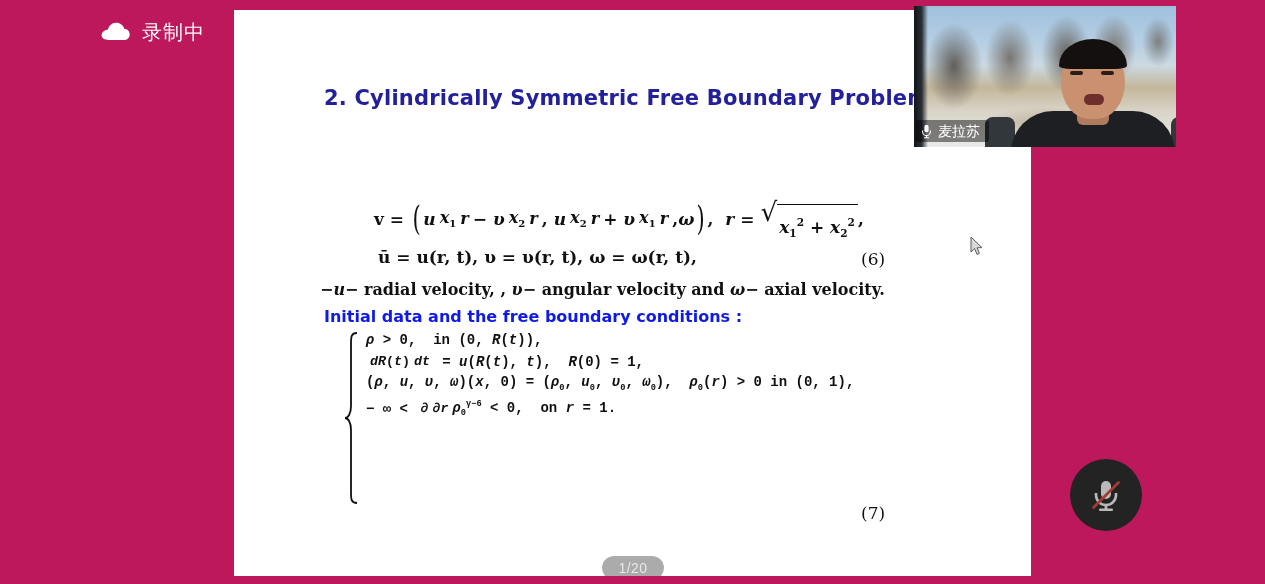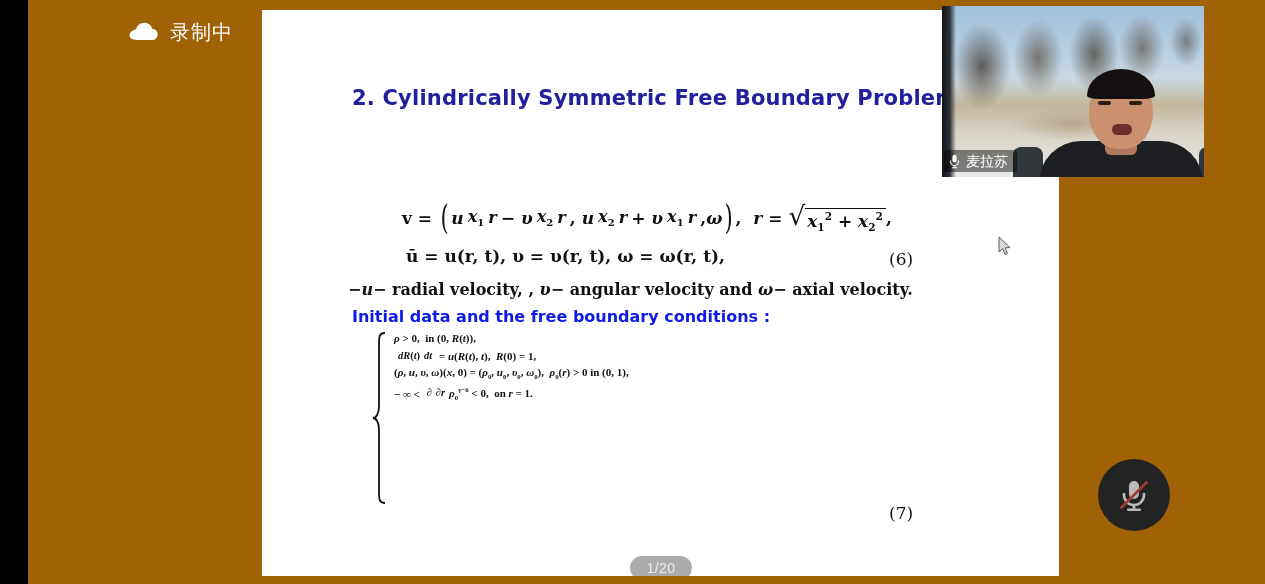--- a/index.html
+++ b/index.html
@@ -10,22 +10,21 @@
   body {
     width: 1265px;
     height: 584px;
     overflow: hidden;
     font-family: "Liberation Sans", sans-serif;
     position: relative;
   }
   #app {
     position: absolute;
     inset: 0;
-    background: #a16207;
-    margin-left: 28px;
+    background: #be185d;
   }
 
   
   .rec-indicator {
     position: absolute;
     left: 100px;
     top: 22px;
     display: flex;
     align-items: center;
     gap: 10px;
@@ -158,21 +157,21 @@
   }
   .sqrt-sym {
     font-size: 1.55em;
     font-weight: 400;
     line-height: .9;
     position: relative;
     top: -1px;
   }
   .sqrt-body {
     border-top: 1.6px solid #101010;
-    padding: 2px 3px 0 2px;
+    padding: 12px 3px 0 2px;
     margin-top: 2px;
   }
 
   
   .eq6 {
     position: absolute;
     left: 140px;
     top: 192px;
     font-size: 17px;
     white-space: nowrap;
@@ -199,23 +198,23 @@
     display: flex;
     align-items: stretch;
   }
   .brace {
     width: 16px;
     position: relative;
     margin-right: 6px;
   }
   .brace svg { display:block; height: 100%; width: 100%; }
   .sys-lines {
-    font-family: Liberation Serif, serif;
-    font-weight: bold;
-    font-size: 11px;
+    font-family: Liberation Mono, monospace;
+    font-weight: bold;
+    font-size: 14px;
     color: #101010;
     white-space: nowrap;
   }
   .sys-lines > div { margin-bottom: 6px; }
   .sys-lines > div.tall { margin-bottom: 2px; }
   .eq7-num {
     position: absolute;
     left: 627px;
     top: 493px;
     font-family: "DejaVu Serif", serif;
@@ -240,21 +239,21 @@
     justify-content: center;
     letter-spacing: .4px;
   }
 
   
   .video-tile {
     position: absolute;
     left: 914px;
     top: 6px;
     width: 262px;
-    height: 171px;
+    height: 141px;
     overflow: hidden;
     background: #8aa3bd;
   }
   .vid-bg {
     position: absolute; inset: 0;
     background:
       linear-gradient(to bottom,
         #9fc0dc 0%, #b6cfe4 26%, #cbd9e2 42%,
         #c3b79b 58%, #d8d3c6 74%, #e9eaea 100%);
   }

